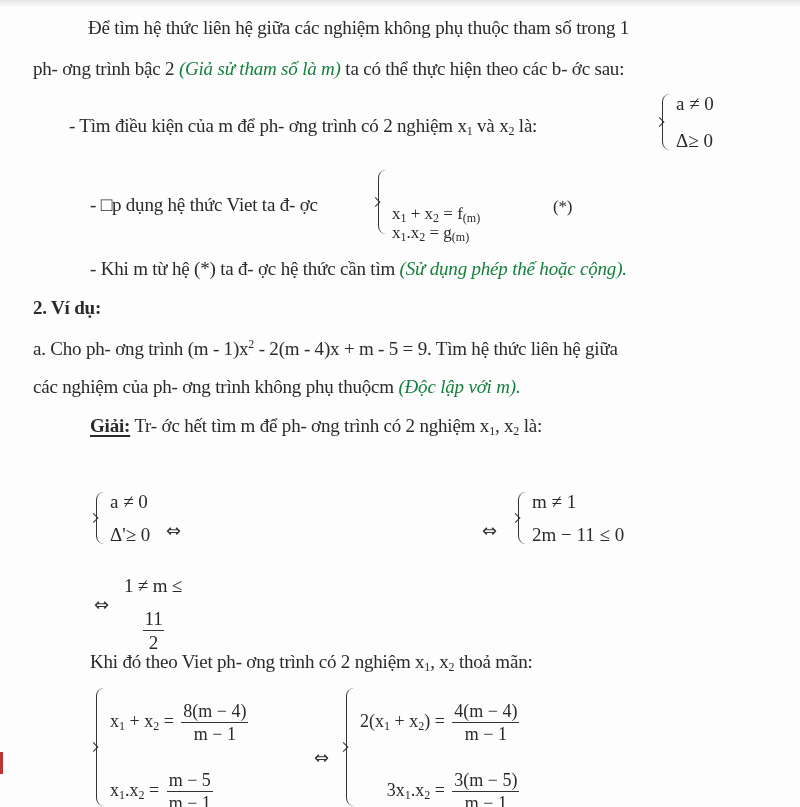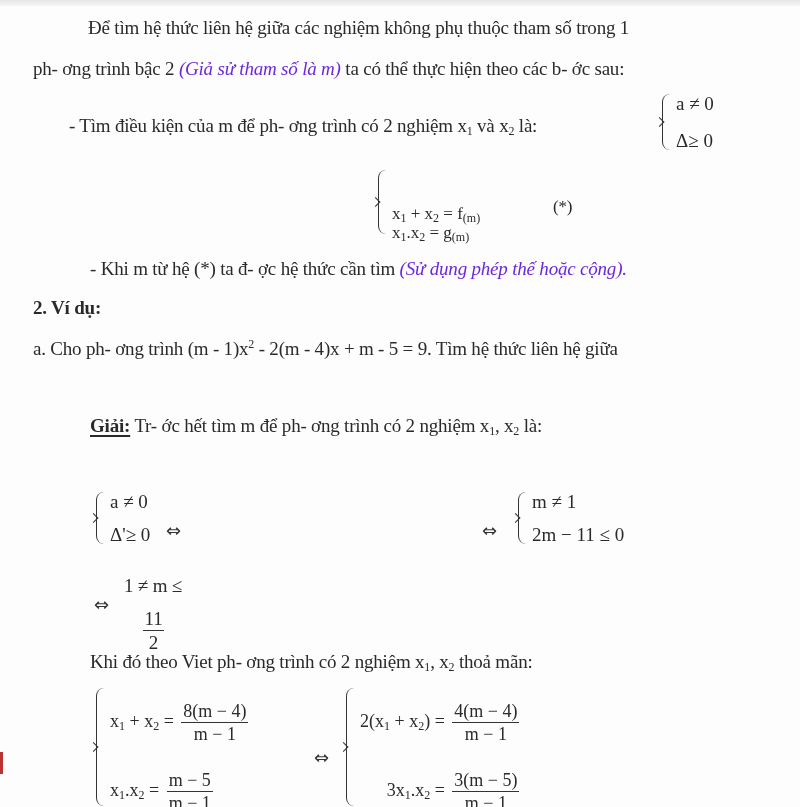--- a/index.html
+++ b/index.html
@@ -26,21 +26,21 @@
       left: 0; top: 0;
       width: 676px; height: 807px;
     }
     .line {
       position: absolute;
       font-size: 19px;
       white-space: nowrap;
       line-height: 1;
       letter-spacing: -0.2px;
     }
-    .it { font-style: italic; color: #6d28d9; }
+    .it { font-style: italic; color: #15803d; }
     .bold { font-weight: bold; }
     .ul { text-decoration: underline; text-decoration-thickness: 2px; text-underline-offset: 3px; }
     sub { font-size: 12px; vertical-align: -3px; }
     sup { font-size: 12px; vertical-align: 7px; }
 
     
     .sys {
       position: absolute;
       display: flex;
       align-items: stretch;
@@ -110,37 +110,43 @@
     <span>- Tìm điều kiện của m để ph- ơng trình có 2 nghiệm x</span><sub>1</sub><span> và x</span><sub>2</sub><span> là:</span>
   </div>
   <div class="sys" style="left:662px; top:94px; height:56px;">
     <div class="brace"></div>
     <div class="rows">
       <div class="row">a ≠ 0</div>
       <div class="row">Δ≥ 0</div>
     </div>
   </div>
 
+  <div class="line" style="left:90px; top:195px;">
+    <span>- □p dụng hệ thức Viet ta đ- ợc</span>
+  </div>
   <div class="sys" style="left:378px; top:170px; height:64px;">
     <div class="brace"></div>
     <div class="rows" style="font-size:17px;margin-top:35px;">
       <div class="row"><span>x</span><sub>1</sub><span> + x</span><sub>2</sub><span> = f</span><sub>(m)</sub></div>
       <div class="row"><span>x</span><sub>1</sub><span>.x</span><sub>2</sub><span> = g</span><sub>(m)</sub></div>
     </div>
   </div>
   <div class="line" style="left:553px; top:198px; font-size:17px;">(*)</div>
 
   <div class="line" style="left:90px; top:259px;">
     <span>- Khi m từ hệ (*) ta đ- ợc hệ thức cần tìm </span><span class="it">(Sử dụng phép thế hoặc cộng).</span>
   </div>
 
   <div class="line bold" style="left:33px; top:298px;">2. Ví dụ:</div>
 
   <div class="line" style="left:33px; top:338px;">
     <span>a. Cho ph- ơng trình (m - 1)x</span><sup>2</sup><span> - 2(m - 4)x + m - 5 = 9. Tìm hệ thức liên hệ giữa</span>
+  </div>
+  <div class="line" style="left:33px; top:377px;">
+    <span>các nghiệm của ph- ơng trình không phụ thuộcm </span><span class="it">(Độc lập với m).</span>
   </div>
   <div class="line" style="left:90px; top:416px;">
     <span class="bold ul">Giải:</span><span> Tr- ớc hết tìm m để ph- ơng trình có 2 nghiệm x</span><sub>1</sub><span>, x</span><sub>2</sub><span> là:</span>
   </div>
 
   <div class="sys" style="left:96px; top:492px; height:52px;">
     <div class="brace"></div>
     <div class="rows">
       <div class="row">a ≠ 0</div>
       <div class="row">Δ'≥ 0</div>

